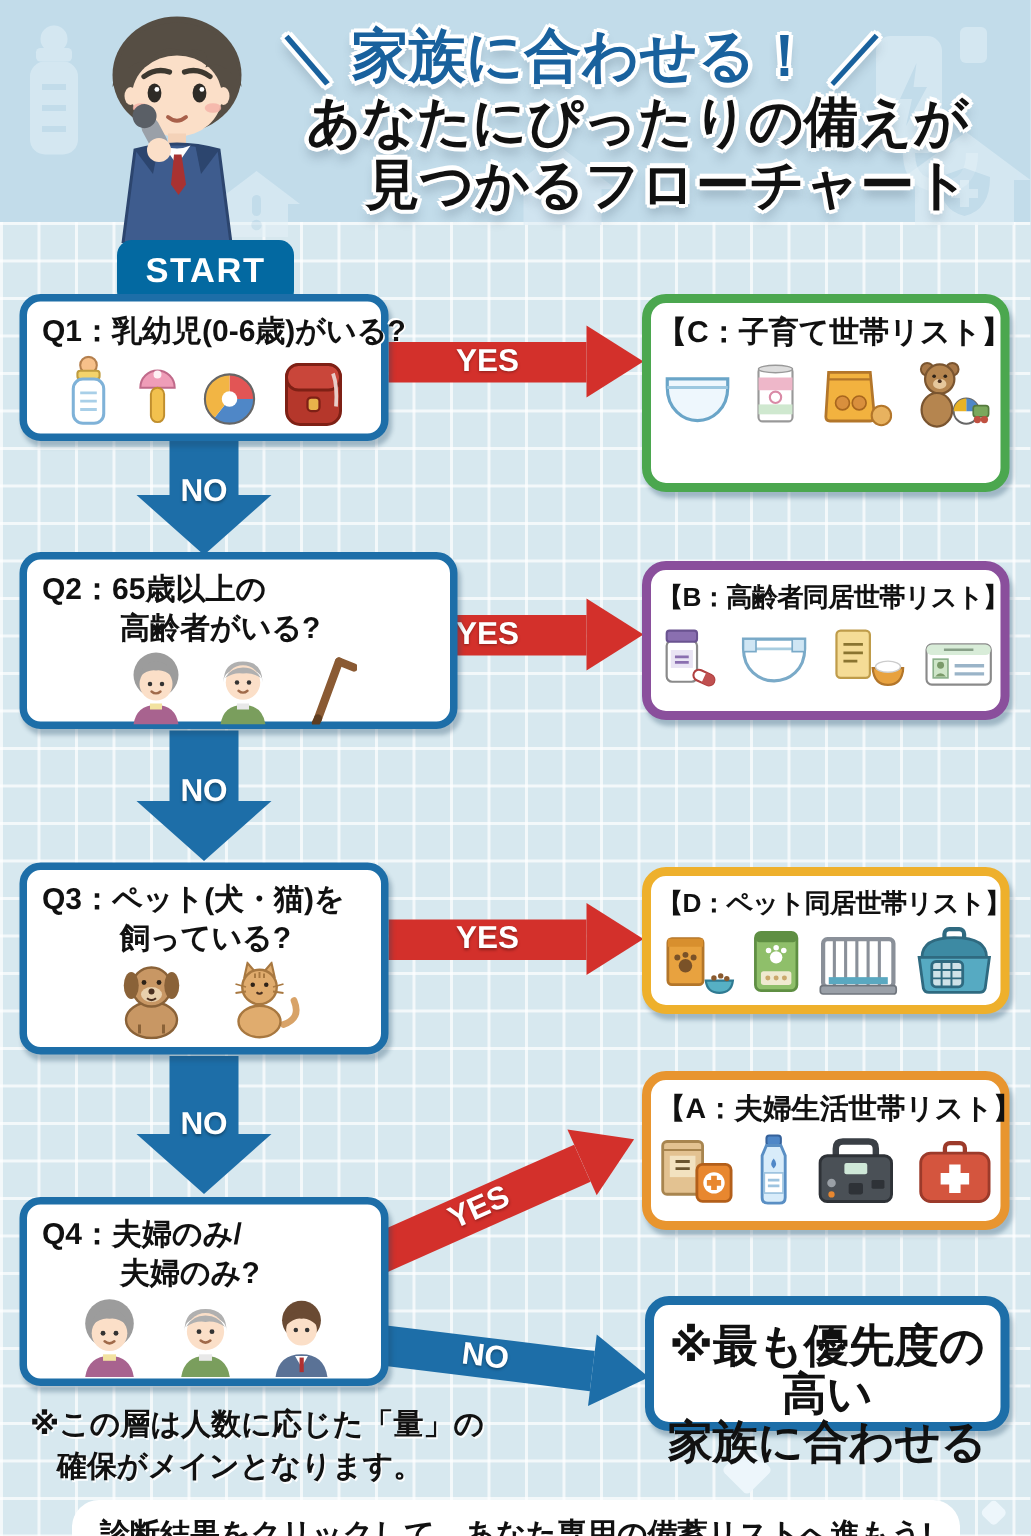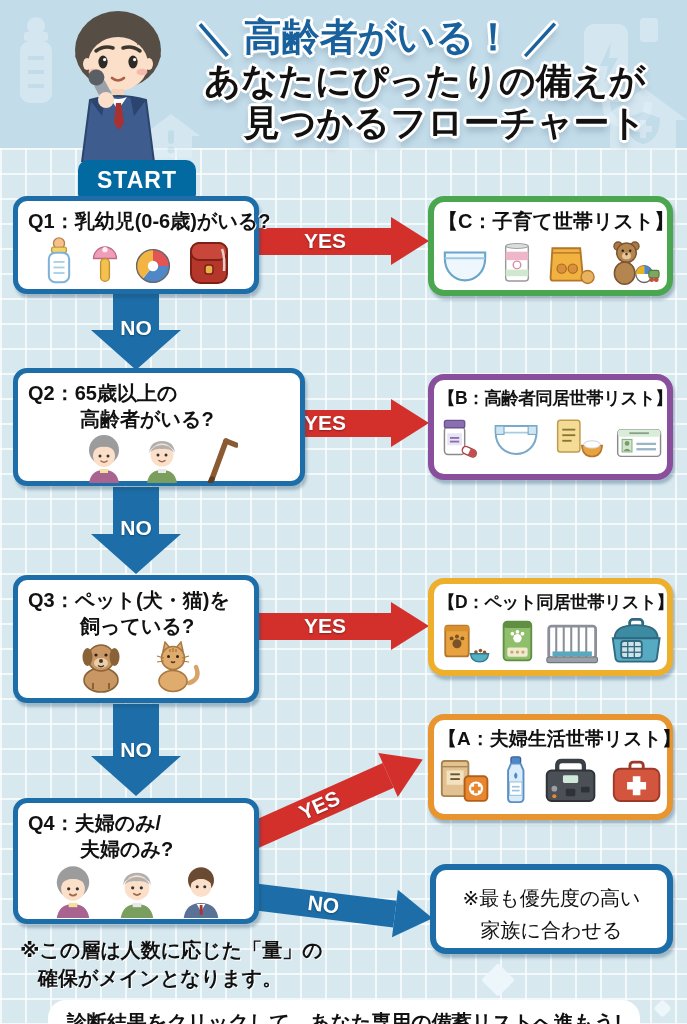--- a/index.html
+++ b/index.html
@@ -42,21 +42,21 @@
   .qind{padding-left:52px;}
   .icons{display:flex;align-items:flex-end;justify-content:center;gap:14px;margin-top:3px;}
   .rbox{
     background:#fff;border:6px solid #888;border-radius:16px;
     box-shadow:2px 4px 3px rgba(30,70,100,.3);
     padding:6px 4px 4px 4px;box-sizing:border-box;text-align:center;z-index:2;
   }
   .rlabel{font-weight:900;font-size:20px;white-space:nowrap;}
   .res-b .rlabel,.res-d .rlabel{font-size:17.5px;letter-spacing:-.5px;}
   .res-a .rlabel{font-size:19px;text-align:right;}
-  .fb-text{font-size:20px;font-weight:400;line-height:32px;margin-top:6px;}
+  .fb-text{font-size:30px;font-weight:700;line-height:32px;margin-top:6px;}
 
   
   .harrow{position:absolute;display:flex;align-items:center;height:48px;}
   .harrow .stem{flex:1;height:27px;background:#d3302b;}
   .harrow .head{width:0;height:0;border-top:24px solid transparent;border-bottom:24px solid transparent;border-left:38px solid #d3302b;}
   .harrow.blue .stem{background:#1d6ea8;}
   .harrow.blue .head{border-left-color:#1d6ea8;}
   .harrow .lbl{position:absolute;left:0;right:38px;top:50%;transform:translateY(-50%);
     text-align:center;color:#fff;font-weight:800;font-size:21px;text-shadow:0 1px 2px rgba(0,0,0,.35);}
   
@@ -128,21 +128,21 @@
   <path d="M70 99 h5 l3 20 l-5 7 l-5 -7 Z" fill="#a83232"></path>
   <path d="M44 96 L60 92 L56 112 Z" fill="#2c456e"></path>
   <path d="M100 96 L84 92 L88 112 Z" fill="#2c456e"></path>
   <g transform="rotate(-28 56 84)">
     <rect x="50" y="74" width="12" height="24" rx="6" fill="#9aa0a8"></rect>
     <circle cx="56" cy="72" r="8" fill="#5a5f66"></circle>
   </g>
   <circle cx="60" cy="96" r="8" fill="#fbdfc8"></circle>
 </svg>
 
-<div class="abs title1 outline-w">＼ 高齢者がいる！ ／</div>
+<div class="abs title1 outline-w">＼ 家族に合わせる！ ／</div>
 <div class="abs title2 outline-w">あなたにぴったりの備えが</div>
 <div class="abs title3 outline-w">見つかるフローチャート</div>
 
 <div class="abs start-tab">START</div>
 
 <div class="abs qbox" style="left:13px;top:196px;width:246px;height:98px;">
   <div class="qtext">Q1：乳幼児(0-6歳)がいる?</div>
   <div class="icons">
     <svg width="34" height="48" viewBox="0 0 36 52">
       <ellipse cx="18" cy="7" rx="6" ry="6" fill="#f7c08a" stroke="#b5804e" stroke-width="1.5"></ellipse>
@@ -173,21 +173,21 @@
     </svg>
   </div>
 </div>
 
 <div class="harrow" style="left:259px;top:217px;width:170px;">
   <div class="stem"></div>
     <div class="head"></div>
   <span class="lbl">YES</span>
 </div>
 
-<div class="abs rbox res-c" style="left:428px;top:196px;width:245px;height:100px;border-color:#4ba74f;">
+<div class="abs rbox res-c" style="left:428px;top:196px;width:245px;height:132px;border-color:#4ba74f;">
   <div class="rlabel">【C：子育て世帯リスト】</div>
   <div class="icons" style="gap:11px;">
     <svg width="48" height="40" viewBox="0 0 50 40">
       <path d="M4 6 H46 V12 C46 27 35 35 25 35 C15 35 4 27 4 12 Z" fill="#eef7fd" stroke="#6aa5c8" stroke-width="2.2"></path>
       <path d="M4 12 H46" stroke="#9cc8e0" stroke-width="2"></path>
     </svg>
     <svg width="34" height="46" viewBox="0 0 36 48">
       <rect x="6" y="5" width="24" height="38" rx="3" fill="#fff" stroke="#999" stroke-width="1.5"></rect>
       <rect x="6" y="12" width="24" height="9" fill="#eeb7c9"></rect>
       <rect x="6" y="31" width="24" height="7" fill="#cfe8cf"></rect>

